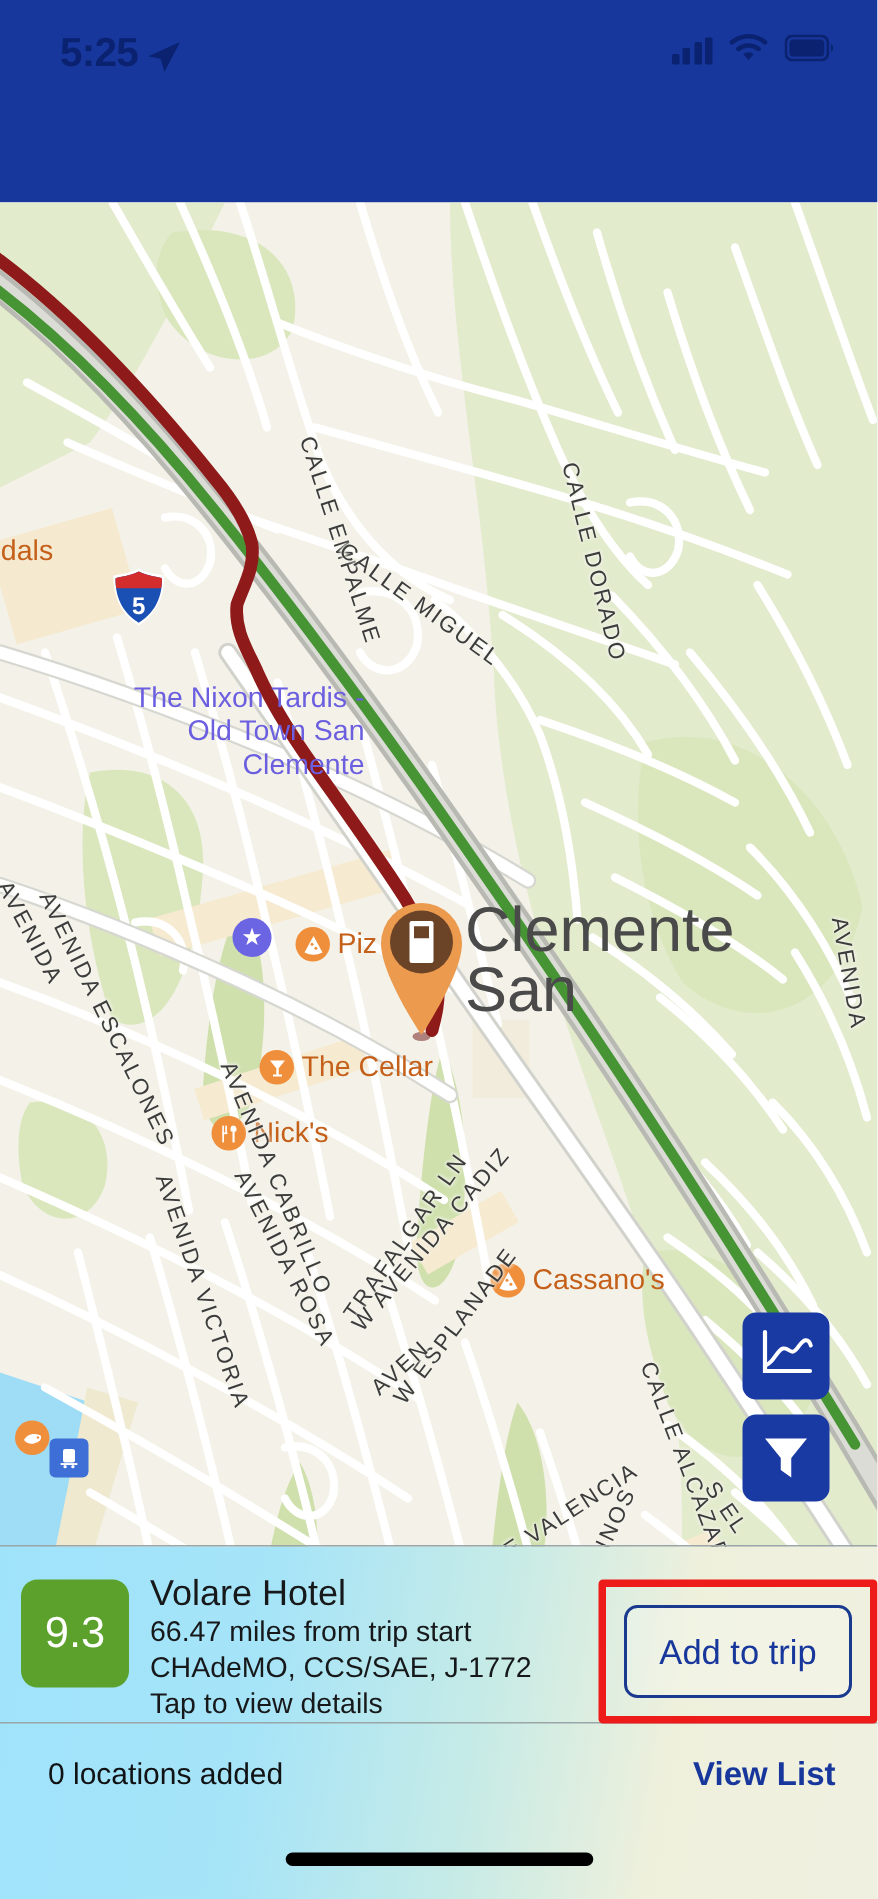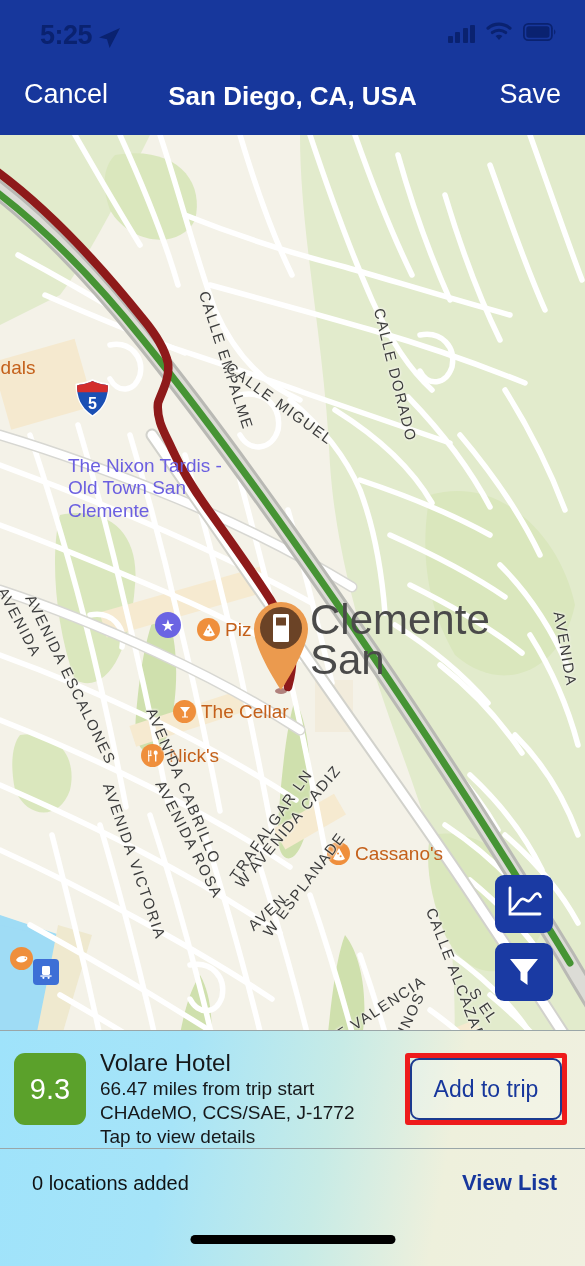--- a/index.html
+++ b/index.html
@@ -67,21 +67,21 @@
   }
   .poi-dot.orange { background:#ef8f3c; }
   .poi-dot.blue   { background:#4da6e0; }
   .poi-label { font-size:19px; }
   .poi-label.orange { color:#c4601a; }
   .poi-label.blue   { color:#1f84d6; }
 
   
   #poi-nixon {
     position:absolute; left:68px; top:320px; width:175px;
-    text-align:left; color:#6b5fe0; font-size:19px; line-height:1.18;
+    text-align:right; color:#6b5fe0; font-size:19px; line-height:1.18;
     cursor:pointer;
   }
   #nixon-star {
     position:absolute; left:155px; top:477px;
     width:26px; height:26px; border-radius:50%;
     background:#6b64e3; display:flex; align-items:center; justify-content:center;
     color:#fff; font-size:16px;
   }
   
   #poi-rail {
@@ -140,22 +140,22 @@
   #rating-badge {
     position:absolute; left:14px; top:22px; width:72px; height:72px;
     background:#5ba12b; border-radius:11px;
     display:flex; align-items:center; justify-content:center;
     color:#fff; font-size:29px;
   }
   #place-info { position:absolute; left:100px; top:18px; }
   #place-name { font-size:24px; color:#16181a; line-height:1.18; }
   .place-sub  { font-size:19px; color:#16181a; line-height:1.26; }
   #add-trip-wrap {
-    position:absolute; right:18px; top:22px;
-    border:5px solid #ee1b1b; border-radius:3px; padding:0;
+    position:absolute; right:0; top:22px;
+    border:5px solid #ee1b1b; border-radius:3px; padding:12px;
   }
   #add-trip-btn {
     width:152px; height:62px; border:2px solid #1a3a8f; border-radius:9px;
     background:rgba(255,255,255,0.22); color:#17379c; font-size:23px;
     font-family:"Liberation Sans", sans-serif; cursor:pointer;
   }
   #count-row {
     position:absolute; left:0; top:119px; width:585px; height:68px;
   }
   #loc-count { position:absolute; left:32px; top:22px; font-size:20px; color:#101214; }
@@ -200,25 +200,20 @@
         <span>
           <svg width="34" height="18" viewBox="0 0 34 18">
             <rect x="0.9" y="0.9" width="28" height="16.2" rx="4.4" ry="4.4" fill="none" stroke="#0a2270" stroke-width="1.8"></rect>
             <rect x="3.3" y="3.3" width="23.2" height="11.4" rx="2.6" ry="2.6" fill="#0a2270"></rect>
             <path d="M31.1 6.2 a3.6 3.6 0 0 1 0 5.6 Z" fill="#0a2270"></path>
           </svg>
         </span>
       </div>
     </div>
 
-    <div id="navbar">
-      <button id="cancel-btn">Cancel</button>
-      <div id="nav-title">San Diego, CA, USA</div>
-      <button id="save-btn">Save</button>
-    </div>
   </div>
 
   <div id="map">
 
     <svg id="map-svg" viewBox="0 0 585 1131" preserveAspectRatio="none">
 
       <rect x="0" y="0" width="585" height="1131" fill="#f4f2e8"></rect>
 
       <path d="M300,0 L585,0 L585,1131 L430,1131 C455,980 470,830 430,700 C395,590 340,470 330,330 C325,210 300,100 300,0 Z" fill="#e2ebcc"></path>
       <path d="M0,0 L150,0 C120,60 90,120 60,160 L0,190 Z" fill="#e2ebcc"></path>

